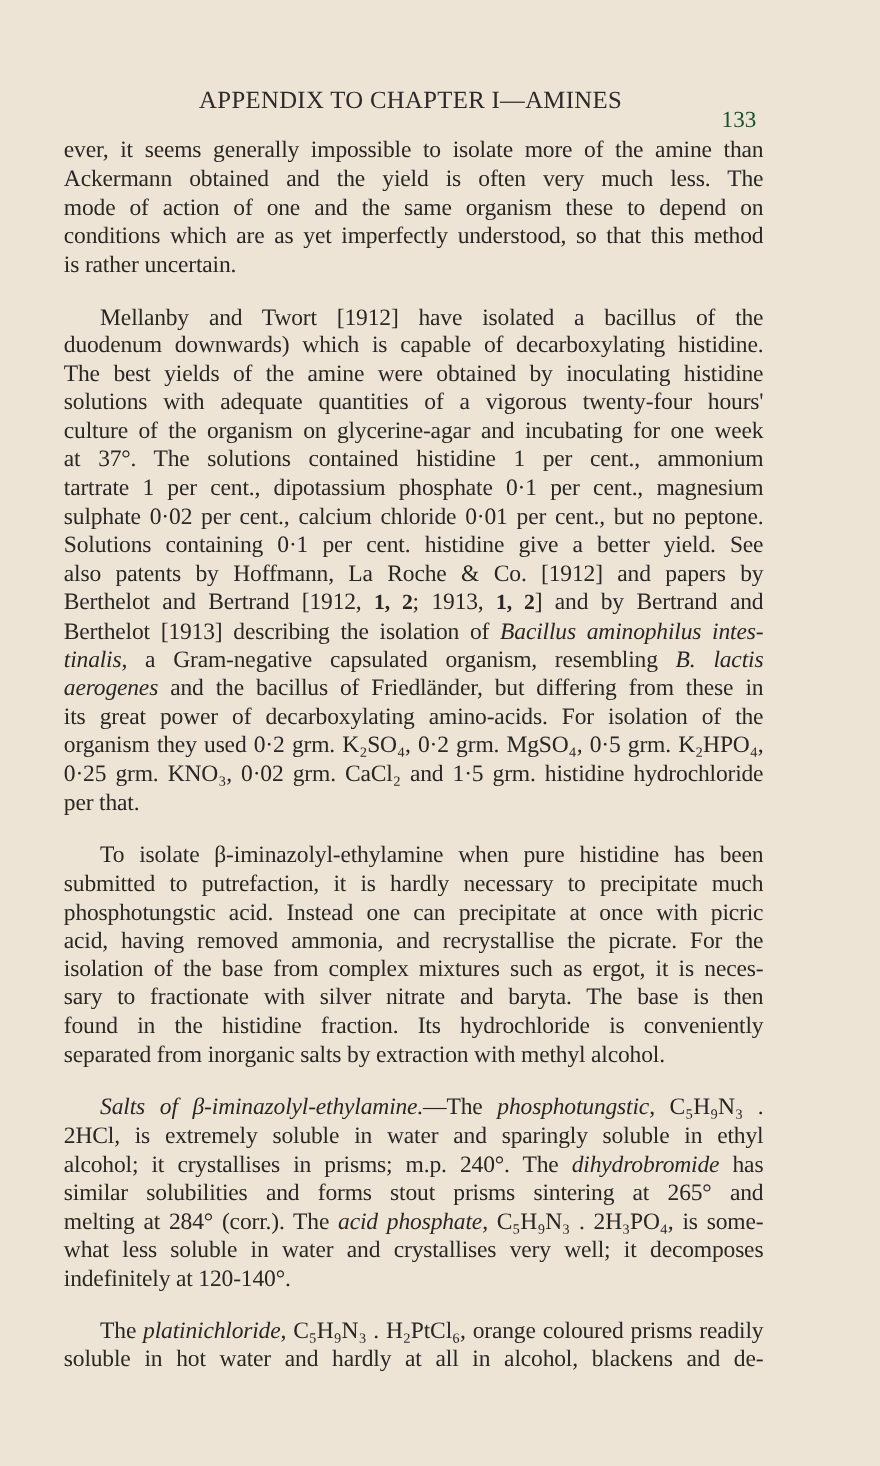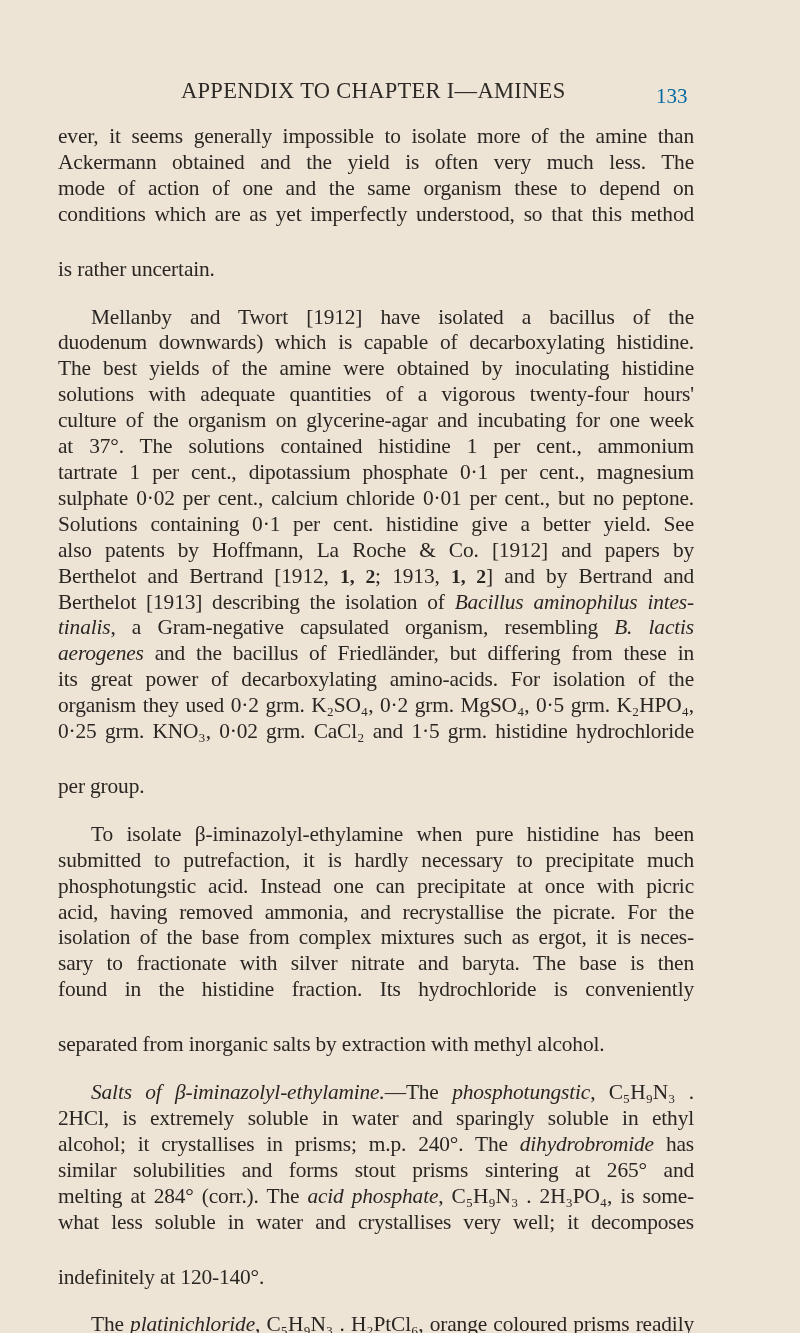--- a/index.html
+++ b/index.html
@@ -16,31 +16,31 @@
     .running-head {
       position: absolute; top: 78px; left: 0; width: 636px;
       height: 30px;
     }
     .running-title {
       position: absolute; left: 123px; top: 0;
       font-size: 22.5px; letter-spacing: 0.3px;
       color: #2e2a26;
     }
     .page-number {
-      position: absolute; left: 598px; top: 6px;
-      font-size: 21px; color: #0369a1;
+      position: absolute; left: 598px; top: 18px;
+      font-size: 21px; color: #14532d;
     }
     .body-text {
       position: absolute; top: 124px; left: 0; width: 636px;
       font-size: 21.4px; line-height: 25.9px;
       text-align: justify; letter-spacing: -0.15px;
     }
     .body-text p { margin: 0; text-indent: 0; }
     .line { display: block; text-align: justify; text-align-last: justify; white-space: nowrap; }
-    .line.last { text-align-last: left; margin-top: 29px; }
+    .line.last { text-align-last: left; }
     i { }
     .bold-ref { font-weight: bold; font-size: 0.92em; }
     .ind { padding-left: 33px; margin-top: 22px; }
   </style>
 </head>
 <body>
 
 <div class="page">
 
   <div class="running-head">
@@ -69,21 +69,21 @@
       <span class="line">sulphate 0·02 per cent., calcium chloride 0·01 per cent., but no peptone.</span>
       <span class="line">Solutions containing 0·1 per cent. histidine give a better yield.  See</span>
       <span class="line">also patents by Hoffmann, La Roche &amp; Co. [1912] and papers by</span>
       <span class="line"><span>Berthelot and Bertrand [1912, </span><span class="bold-ref">1, 2</span><span>; 1913, </span><span class="bold-ref">1, 2</span><span>] and by Bertrand and</span></span>
       <span class="line"><span>Berthelot [1913] describing the isolation of </span><i>Bacillus aminophilus intes-</i></span>
       <span class="line"><i>tinalis</i><span>, a Gram-negative capsulated organism, resembling </span><i>B. lactis</i></span>
       <span class="line"><i>aerogenes</i><span> and the bacillus of Friedländer, but differing from these in</span></span>
       <span class="line">its great power of decarboxylating amino-acids.  For isolation of the</span>
       <span class="line">organism they used 0·2 grm. K₂SO₄, 0·2 grm. MgSO₄, 0·5 grm. K₂HPO₄,</span>
       <span class="line">0·25 grm. KNO₃, 0·02 grm. CaCl₂ and 1·5 grm. histidine hydrochloride</span>
-      <span class="line last">per group.</span>
+      <span class="line last">per that.</span>
     </p>
 
     <p>
       <span class="line ind">To isolate β-iminazolyl-ethylamine when pure histidine has been</span>
       <span class="line">submitted to putrefaction, it is hardly necessary to precipitate much</span>
       <span class="line">phosphotungstic acid.  Instead one can precipitate at once with picric</span>
       <span class="line">acid, having removed ammonia, and recrystallise the picrate.  For the</span>
       <span class="line">isolation of the base from complex mixtures such as ergot, it is neces-</span>
       <span class="line">sary to fractionate with silver nitrate and baryta.  The base is then</span>
       <span class="line">found in the histidine fraction.  Its hydrochloride is conveniently</span>

